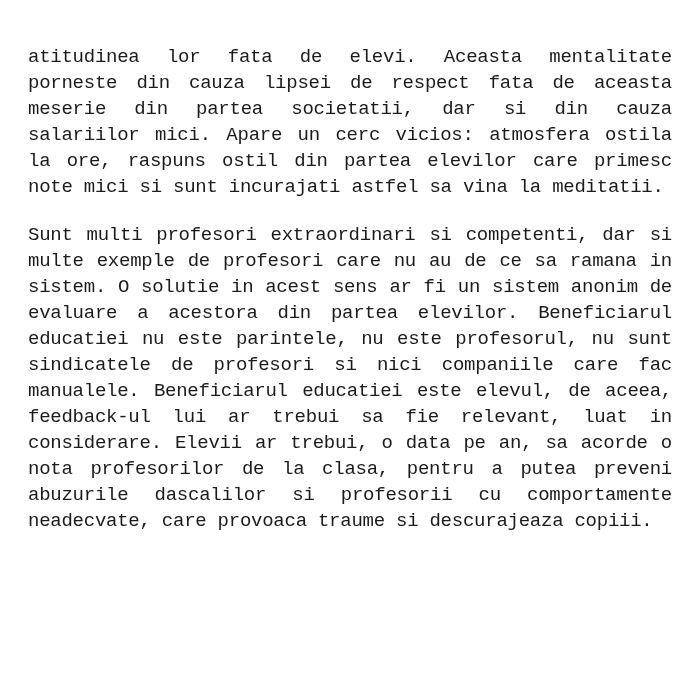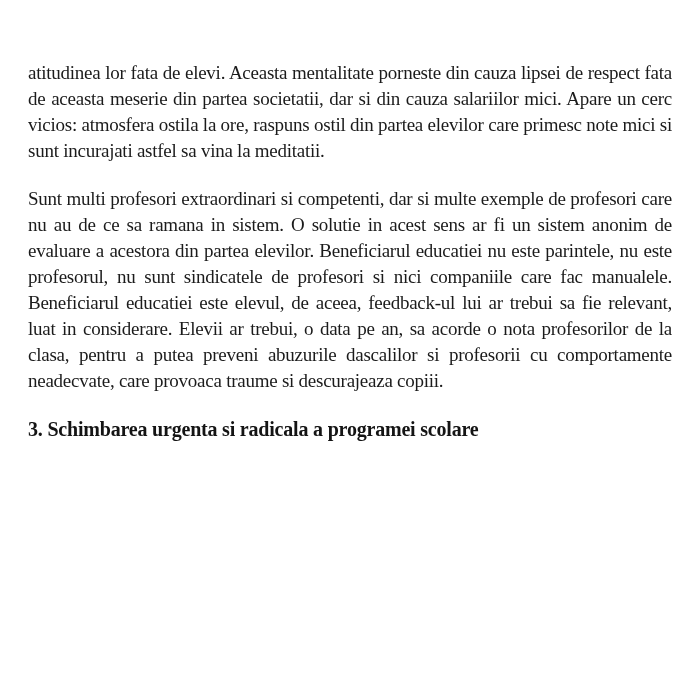--- a/index.html
+++ b/index.html
@@ -6,23 +6,23 @@
     margin: 0;
     padding: 0;
     background: #ffffff;
   }
   .page {
     position: relative;
     width: 700px;
     height: 700px;
     box-sizing: border-box;
     background: #ffffff;
-    padding: 60px 28px 0 28px;
+    padding: 44px 28px 0 28px;
     overflow: hidden;
-    font-family: Liberation Serif, serif;
+    font-family: Liberation Mono, monospace;
     font-size: 19px;
     line-height: 26px;
     color: #1b1b1b;
     letter-spacing: -0.25px;
   }
   .page p.body {
     margin: 0 0 22px 0;
     text-align: justify;
     text-justify: inter-word;
   }
@@ -36,16 +36,15 @@
   }
 </style>
 </head>
 <body>
 
 <div class="page">
   <p class="body">atitudinea lor fata de elevi. Aceasta mentalitate porneste din cauza lipsei de respect fata de aceasta meserie din partea societatii, dar si din cauza salariilor mici. Apare un cerc vicios: atmosfera ostila la ore, raspuns ostil din partea elevilor care primesc note mici si sunt incurajati astfel sa vina la meditatii.</p>
 
   <p class="body">Sunt multi profesori extraordinari si competenti, dar si multe exemple de profesori care nu au de ce sa ramana in sistem. O solutie in acest sens ar fi un sistem anonim de evaluare a acestora din partea elevilor. Beneficiarul educatiei nu este parintele, nu este profesorul, nu sunt sindicatele de profesori si nici companiile care fac manualele. Beneficiarul educatiei este elevul, de aceea, feedback-ul lui ar trebui sa fie relevant, luat in considerare. Elevii ar trebui, o data pe an, sa acorde o nota profesorilor de la clasa, pentru a putea preveni abuzurile dascalilor si profesorii cu comportamente neadecvate, care provoaca traume si descurajeaza copiii.</p>
 
-  <h2 class="heading">3. Schimbarea urgenta si radicala a programei scolare</h2>
 
 
 </div>
 
 </body></html>

